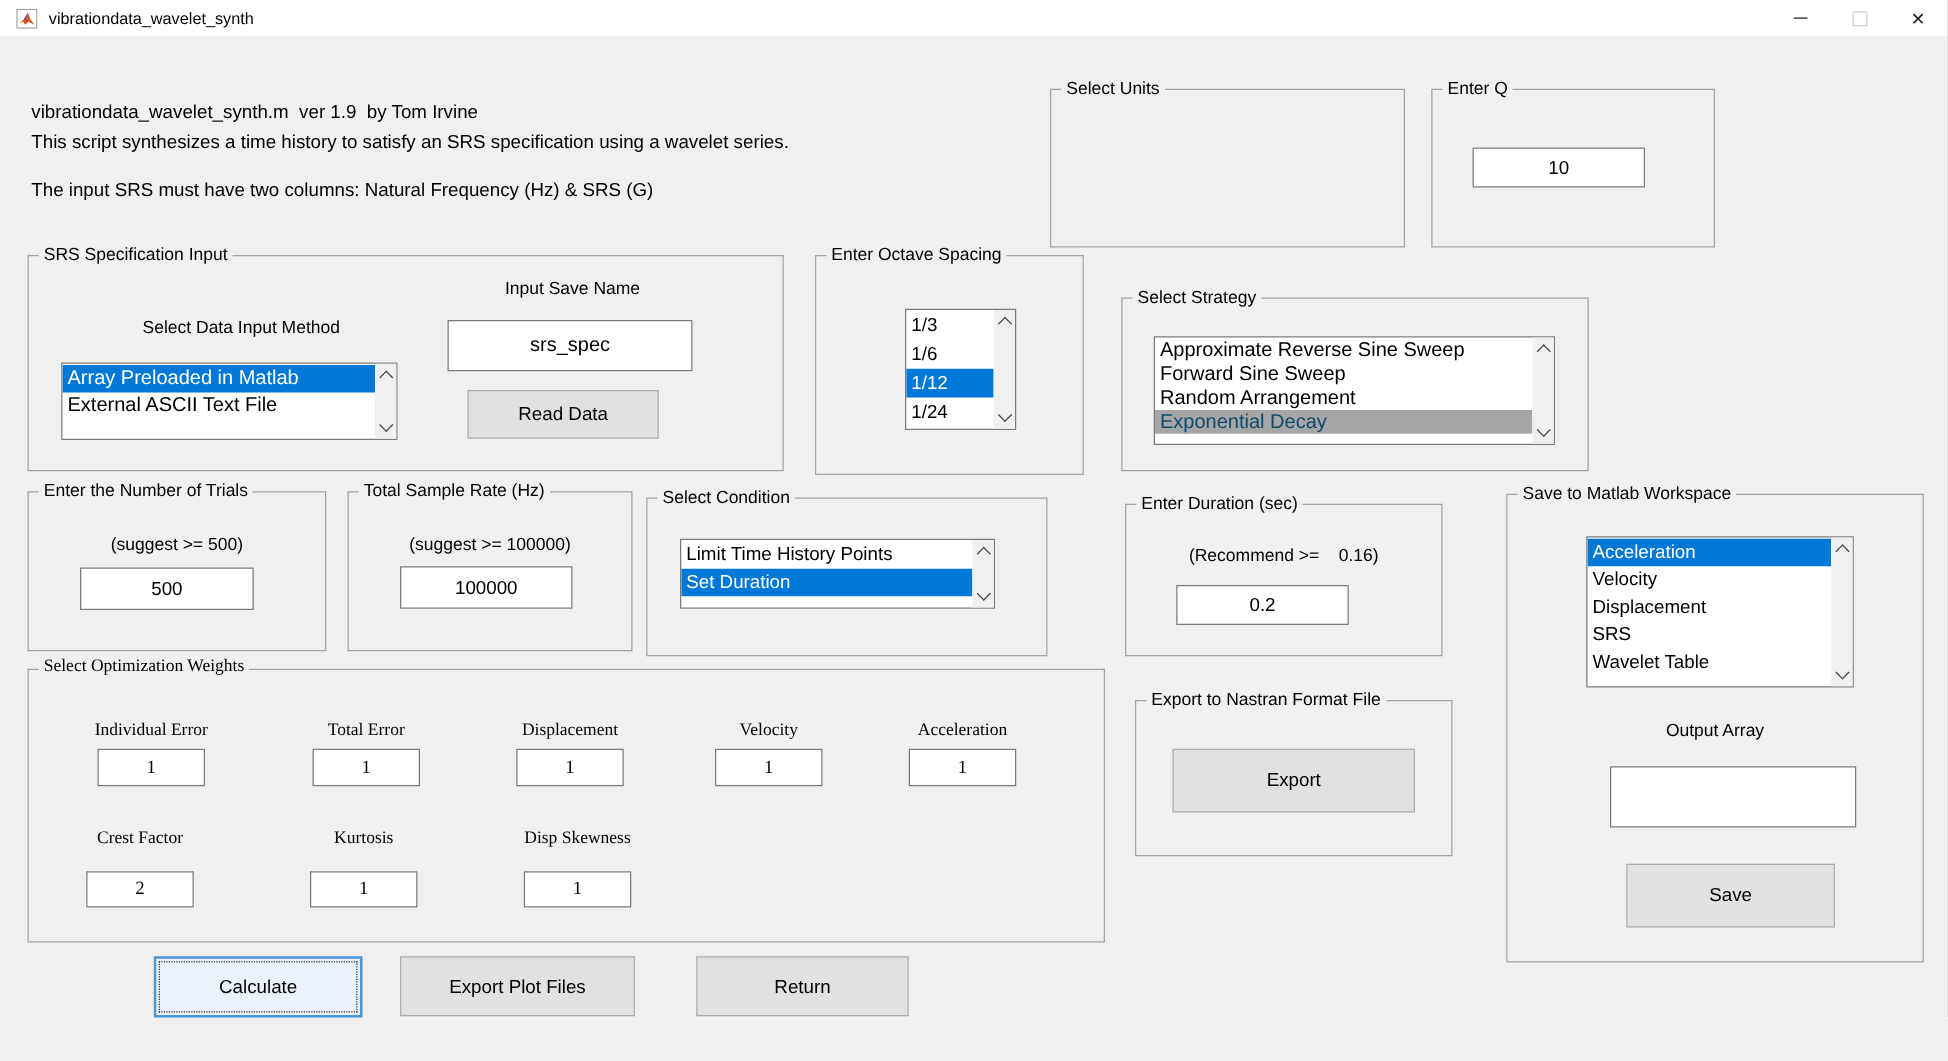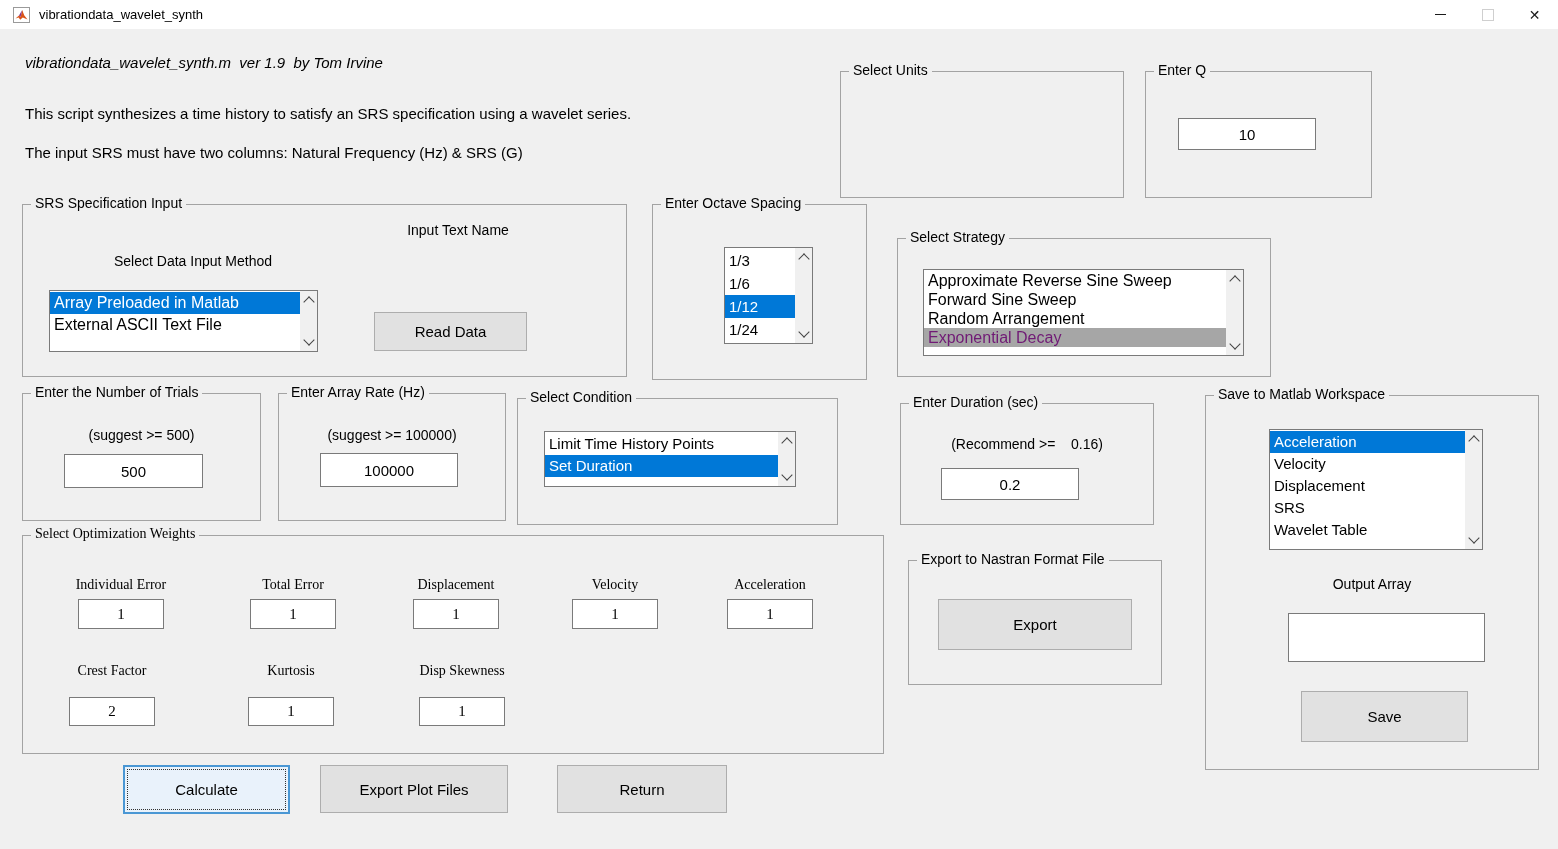--- a/index.html
+++ b/index.html
@@ -21,21 +21,21 @@
   .panel{position:absolute;border:1px solid #a3a3a3;background:#f0f0f0;}
   .ptitle{position:absolute;top:-10px;left:8px;background:#f0f0f0;padding:0 4px;font-size:14px;white-space:nowrap;}
   .lbl{position:absolute;font-size:14px;white-space:nowrap;}
   .lbl.center{text-align:center;}
   .lbl.pre{white-space:pre;}
   
   .listbox{position:absolute;background:#fff;border:1px solid #7a7a7a;display:flex;box-sizing:border-box;}
   .lb-items{flex:1;overflow:hidden;padding-top:1px;}
   .li{padding-left:4px;white-space:nowrap;}
   .li.sel{background:#0078d7;color:#fff;}
-  .li.selgray{background:#a6a6a6;color:#701a75;}
+  .li.selgray{background:#a6a6a6;color:#0c4a6e;}
   .sb{width:17px;background:#f0f0f0;display:flex;flex-direction:column;justify-content:space-between;align-items:center;padding:5px 0;box-sizing:border-box;}
   .chev{width:7px;height:7px;border-right:1.4px solid #444;border-bottom:1.4px solid #444;display:block;}
   .chev.up{transform:rotate(-135deg);margin-top:2px;}
   .chev.down{transform:rotate(45deg);margin-bottom:2px;}
   
   .edit{position:absolute;border:1px solid #7a7a7a;background:#fff;text-align:center;font-size:15px;font-family:inherit;padding:0;box-sizing:border-box;color:#000;}
   .btn{position:absolute;border:1px solid #adadad;background:#e1e1e1;font-size:15px;font-family:inherit;color:#000;box-sizing:border-box;}
   .btn.focus{background:#e9f2fb;border:2px solid #4a97d4;outline:1px dotted #333;outline-offset:-5px;}
   
   .hline{position:absolute;left:25px;font-size:15px;white-space:pre;}
@@ -58,36 +58,37 @@
         </div>
       <div class="win-btn">
           <span class="glyph-max"></span>
         </div>
       <div class="win-btn">
           <span class="glyph-close">✕</span>
         </div>
     </div>
   </div>
 
-  <div class="hline" style="top:54px;font-style:italic;">vibrationdata_wavelet_synth.m  ver 1.9  by Tom Irvine</div>
+  <div class="hline" style="top:81px;">vibrationdata_wavelet_synth.m  ver 1.9  by Tom Irvine</div>
   <div class="hline" style="top:105px;">This script synthesizes a time history to satisfy an SRS specification using a wavelet series.</div>
   <div class="hline" style="top:144px;">The input SRS must have two columns: Natural Frequency (Hz) &amp; SRS (G)</div>
 
   <div class="panel" style="left:840px;top:71px;width:282px;height:125px;">
     <span class="ptitle">Select Units</span>
   </div>
 
   <div class="panel" style="left:1145px;top:71px;width:225px;height:125px;">
     <span class="ptitle">Enter Q</span>
     <input class="edit" style="left: 32px; top: 46px; width: 138px; height: 32px;" value="10">
   </div>
 
   <div class="panel" style="left:22px;top:204px;width:603px;height:171px;">
     <span class="ptitle">SRS Specification Input</span>
-    <div class="lbl center" style="left:300px;top:17px;width:270px;">Input Text Name</div>
+    <div class="lbl center" style="left:300px;top:17px;width:270px;">Input Save Name</div>
+    <input class="edit" style="left: 335px; top: 51px; width: 196px; height: 41px; font-size: 16px;" value="srs_spec">
     <button class="btn" style="left:351px;top:107px;width:153px;height:39px;">Read Data</button>
     <div class="lbl center" style="left:40px;top:48px;width:260px;">Select Data Input Method</div>
     <div class="listbox" style="left:26px;top:85px;width:269px;height:62px;font-size:16px;">
       <div class="lb-items">
         <div class="li sel" style="height:22px;line-height:22px;">Array Preloaded in Matlab</div>
         <div class="li" style="height:22px;line-height:22px;">External ASCII Text File</div>
       </div>
       <div class="sb">
         <span class="chev up"></span>
         <span class="chev down"></span>
@@ -127,21 +128,21 @@
     </div>
   </div>
 
   <div class="panel" style="left:22px;top:393px;width:237px;height:126px;">
     <span class="ptitle">Enter the Number of Trials</span>
     <div class="lbl center" style="left:0;top:33px;width:100%;">(suggest &gt;= 500)</div>
     <input class="edit" style="left: 41px; top: 60px; width: 139px; height: 34px;" value="500">
   </div>
 
   <div class="panel" style="left:278px;top:393px;width:226px;height:126px;">
-    <span class="ptitle">Enter Array Rate (Hz)</span>
+    <span class="ptitle">Total Sample Rate (Hz)</span>
     <div class="lbl center" style="left:0;top:33px;width:100%;">(suggest &gt;= 100000)</div>
     <input class="edit" style="left: 41px; top: 59px; width: 138px; height: 34px;" value="100000">
   </div>
 
   <div class="panel" style="left:517px;top:398px;width:305px;height:125px;padding-left:14px;">
     <span class="ptitle">Select Condition</span>
     <div class="listbox" style="left:26px;top:32px;width:252px;height:56px;font-size:15px;">
       <div class="lb-items">
         <div class="li" style="height:22px;line-height:22px;">Limit Time History Points</div>
         <div class="li sel" style="height:22px;line-height:22px;">Set Duration</div>

